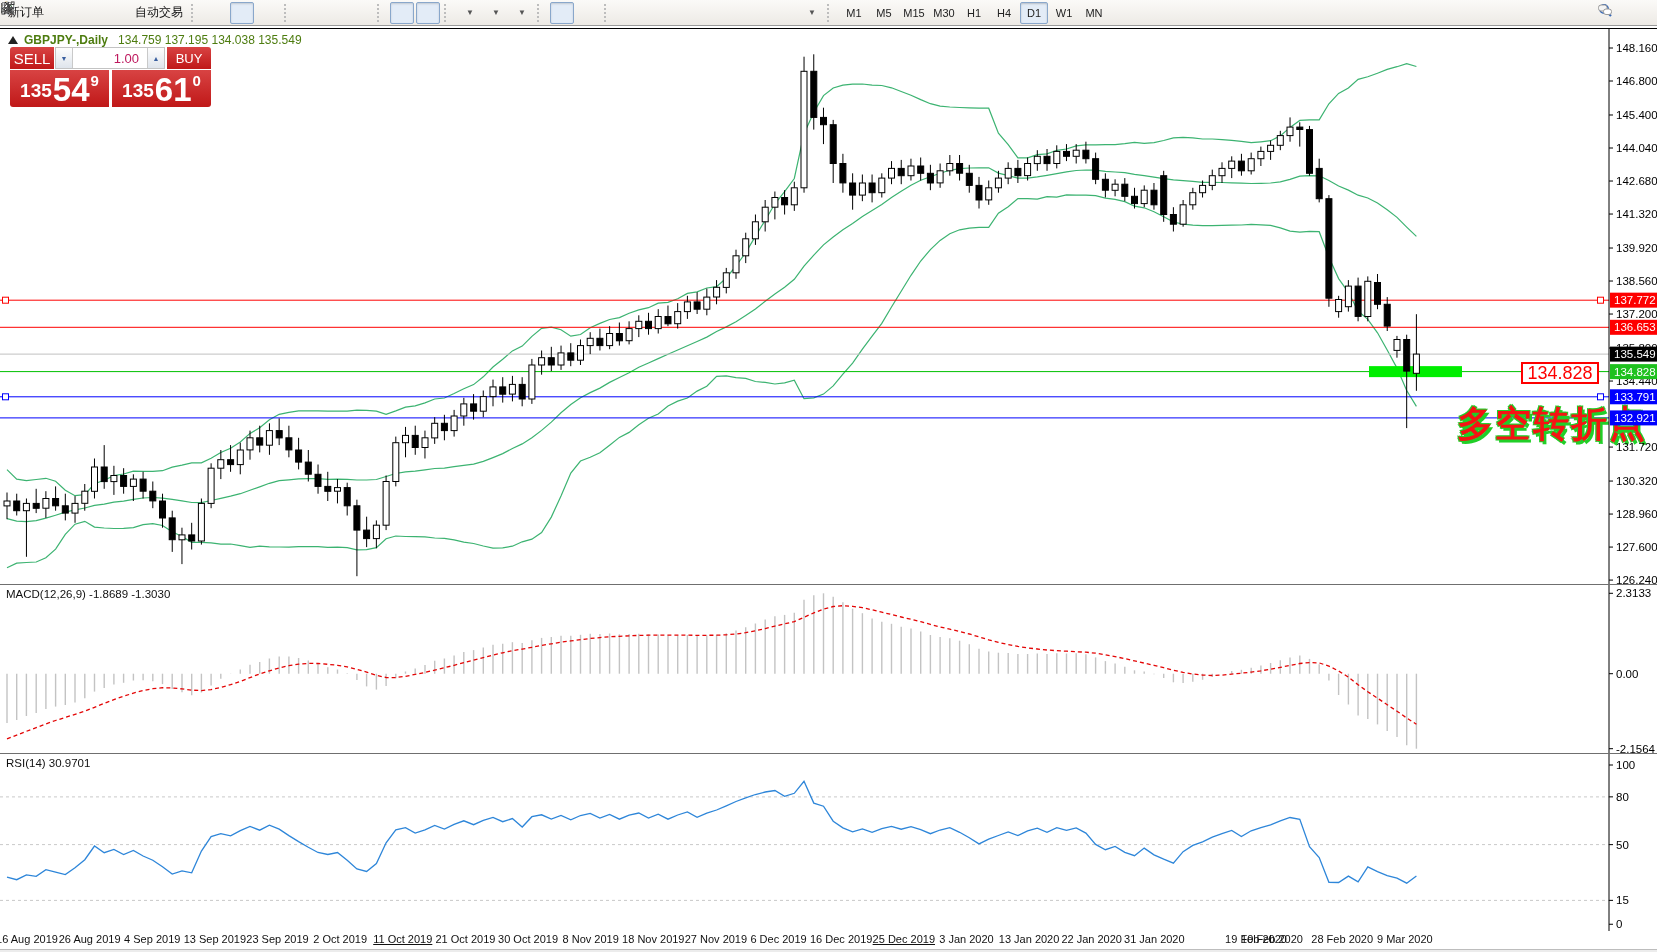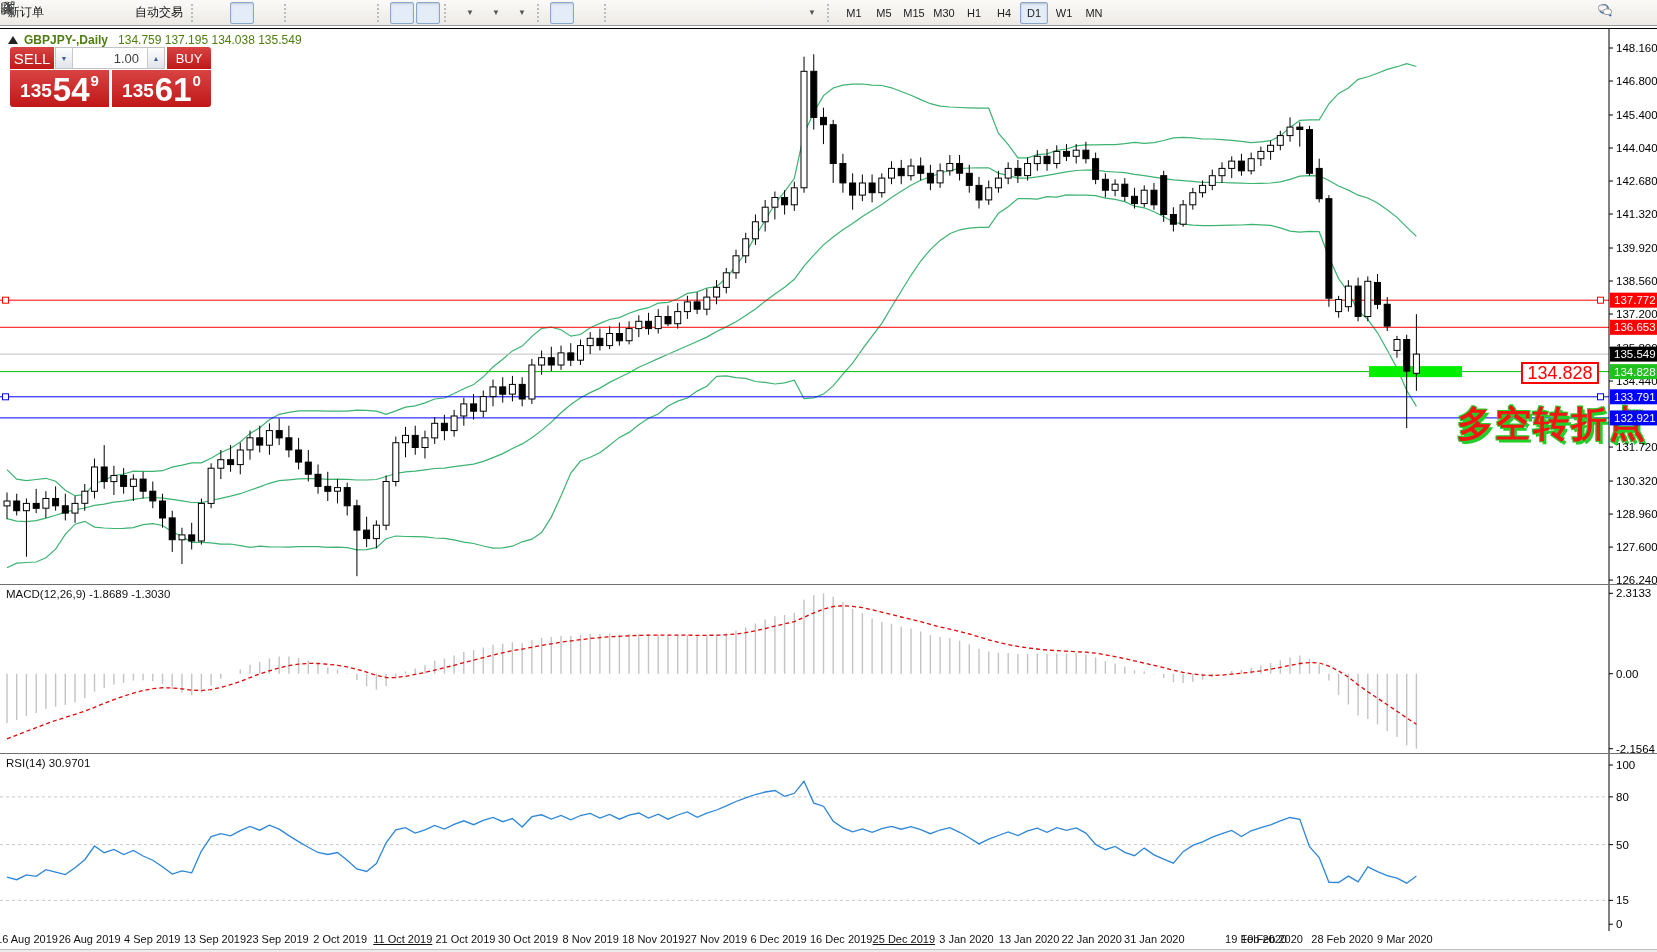--- a/index.html
+++ b/index.html
@@ -27,21 +27,21 @@
   #title-sym{font-weight:bold;margin-right:10px;}
   
   #trade-panel{position:absolute;left:10px;top:18px;width:201px;height:60px;z-index:6;border-radius:3px;}
   .redblock{background:linear-gradient(#d84343,#c01818);color:#fff;}
   #sell-btn{position:absolute;left:0;top:0;width:44px;height:22px;border-radius:3px 0 0 0;display:flex;align-items:center;justify-content:center;font-size:15px;}
   #buy-btn{position:absolute;right:0;top:0;width:44px;height:22px;border-radius:0 3px 0 0;display:flex;align-items:center;justify-content:center;font-size:13px;}
   #vol-box{position:absolute;left:45px;top:0;width:110px;height:22px;background:#f4f4f4;border:1px solid #c3c3c3;box-sizing:border-box;display:flex;}
   #vol-down,#vol-up{width:16px;height:100%;background:linear-gradient(#fdfdfd,#dfe5ec);display:flex;align-items:center;justify-content:center;font-size:7px;color:#3a5f9f;}
   #vol-down{border-right:1px solid #c9c9c9;}
   #vol-up{border-left:1px solid #c9c9c9;}
-  #vol-value{flex:1;display:flex;align-items:center;justify-content:flex-end;padding-right:8px;font-size:13px;color:#404040;background:#fff;text-align:right;}
+  #vol-value{flex:1;display:flex;align-items:center;justify-content:flex-end;padding-right:8px;font-size:13px;color:#be185d;background:#fff;text-align:right;}
   #sell-price,#buy-price{position:absolute;top:23px;width:99px;height:37px;display:flex;align-items:flex-end;justify-content:center;padding-bottom:2px;box-sizing:border-box;}
   #sell-price{left:0;border-radius:0 0 0 3px;}
   #buy-price{right:0;border-radius:0 0 3px 0;}
   .p-prefix{font-size:19px;font-weight:bold;margin-bottom:3px;}
   .p-big{font-size:33px;font-weight:bold;line-height:30px;margin:0 1px;}
   .p-sup{font-size:15px;font-weight:bold;align-self:flex-start;margin-top:2px;}
   
   #price-callout{position:absolute;left:1521px;top:333px;width:74px;height:18px;border:2px solid #fe0000;background:#fff;color:#fe0000;font-size:18px;line-height:18px;text-align:center;z-index:5;}
   #macd-label,#rsi-label{position:absolute;left:6px;top:3px;font-size:11.5px;color:#111;z-index:4;}
   .date-label{position:absolute;top:2px;font-size:11px;color:#111;transform:translateX(-50%);white-space:nowrap;}

